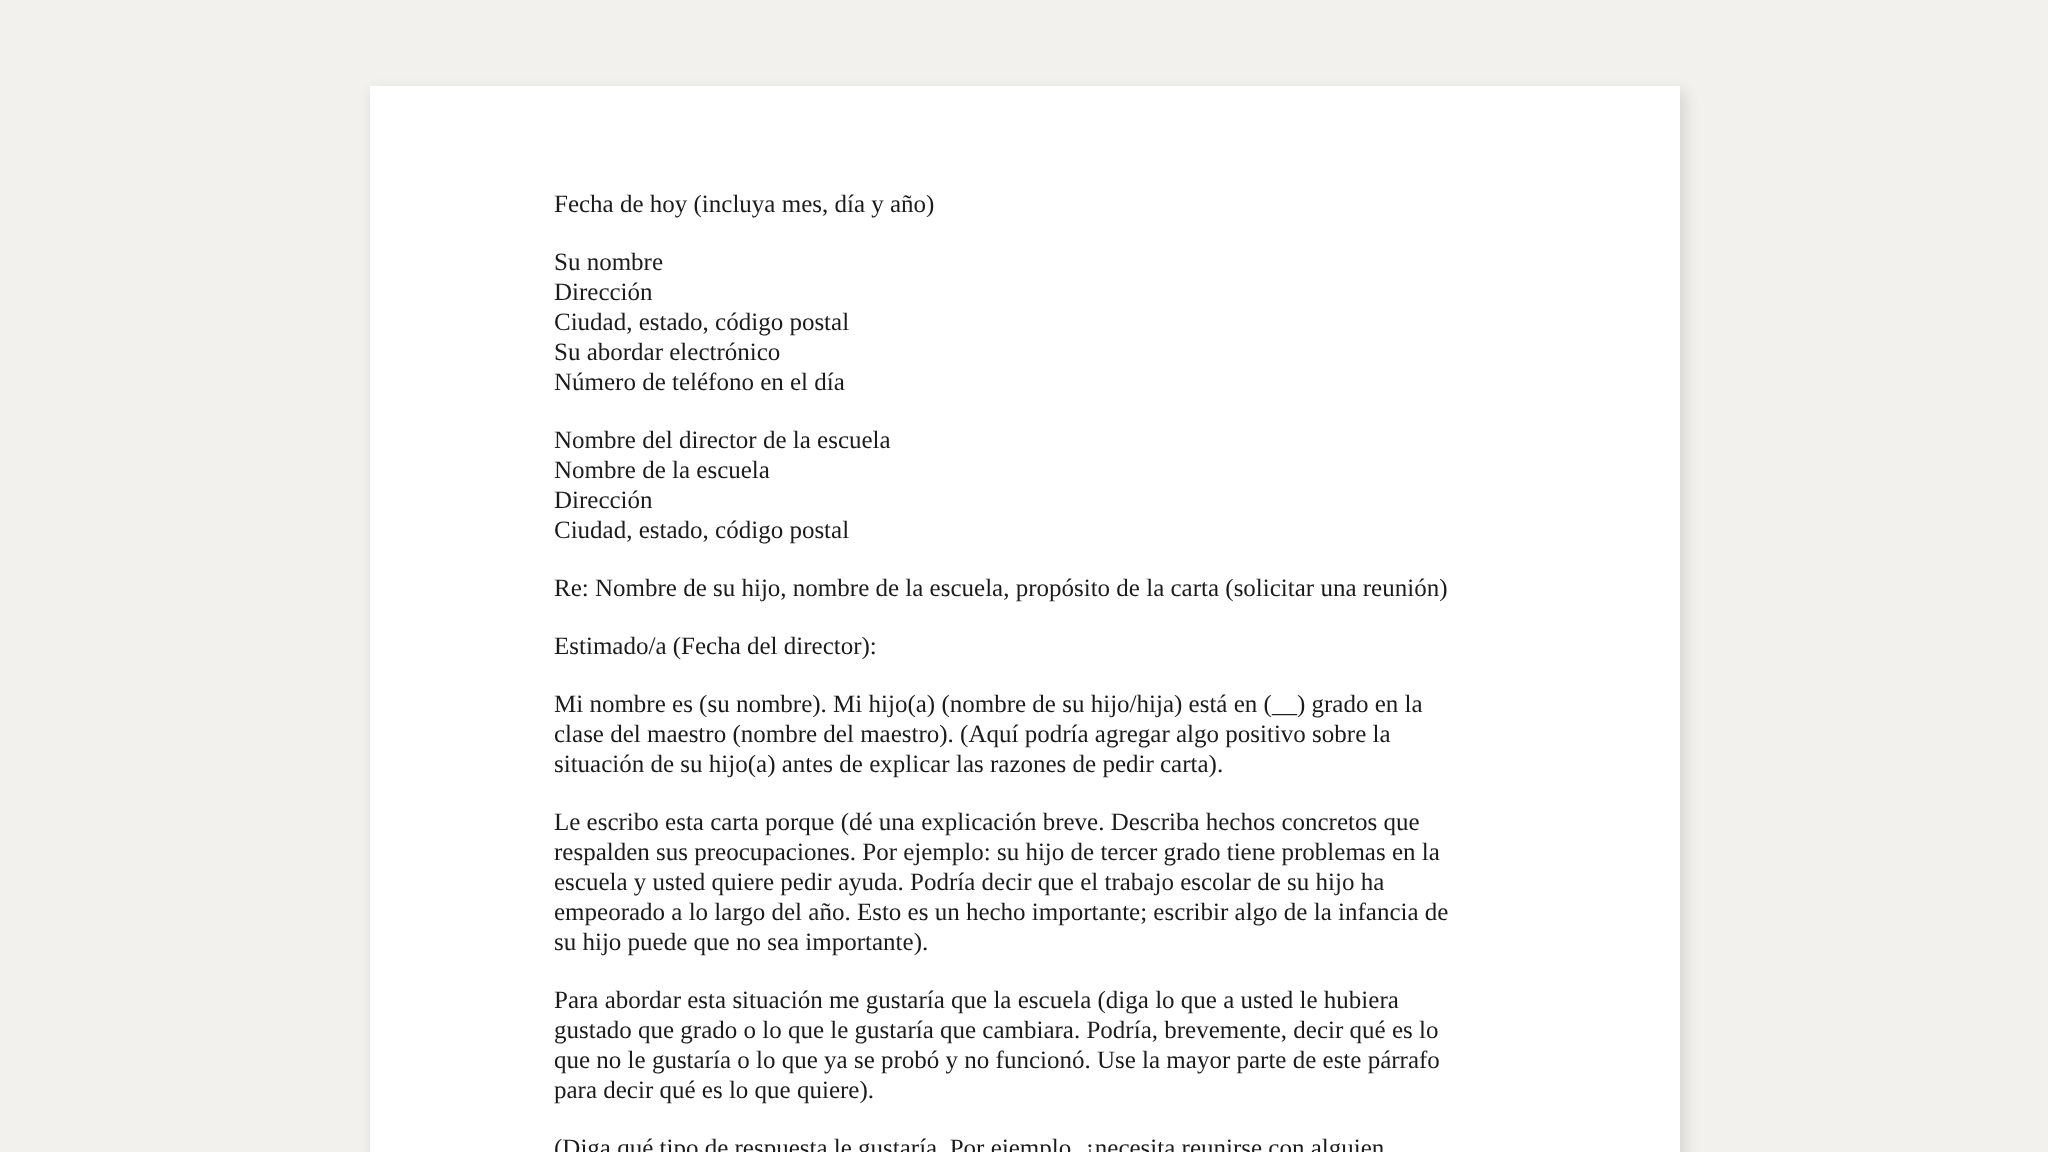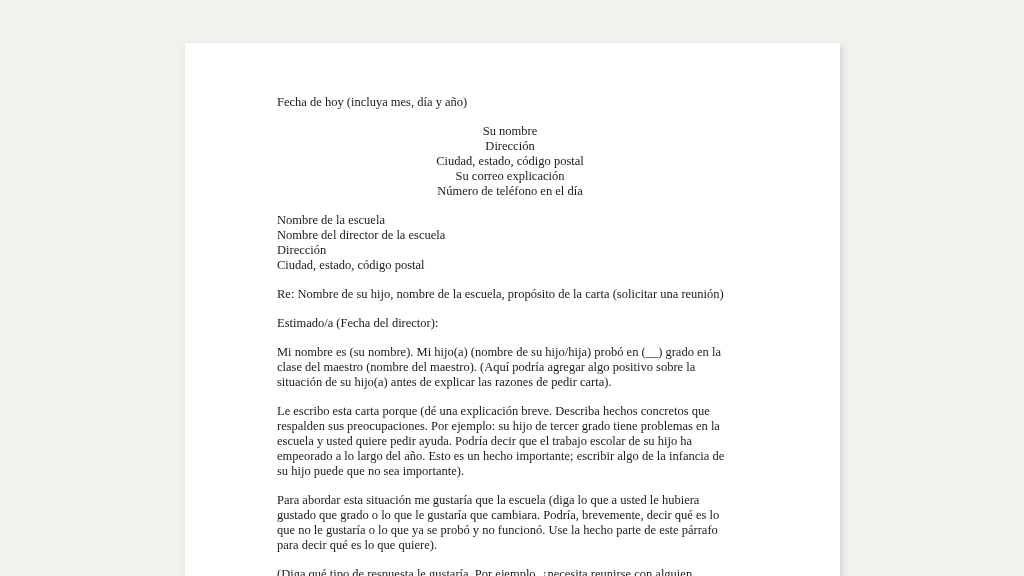--- a/index.html
+++ b/index.html
@@ -28,21 +28,21 @@
     box-shadow: 2px 3px 7px rgba(70, 64, 58, 0.18);
     box-sizing: border-box;
     padding: 52px 97px 0 92px;
     color: #1b1b1b;
     font-size: 12.5px;
   }
   .block {
     margin: 0 0 14px 0;
   }
   .block.align-right {
-    text-align: center;
+    text-align: left;
   }
   .line {
     height: 15px;
     line-height: 15px;
     white-space: nowrap;
     overflow: visible;
   }
 </style>
 </head>
 <body>
@@ -51,57 +51,57 @@
   <div class="paper">
 
     <div class="block">
       <div class="line">Fecha de hoy (incluya mes, día y año)</div>
     </div>
 
     <div class="block align-right">
         <div class="line">Su nombre</div>
         <div class="line">Dirección</div>
         <div class="line">Ciudad, estado, código postal</div>
-        <div class="line">Su correo explicación</div>
+        <div class="line">Su abordar electrónico</div>
         <div class="line">Número de teléfono en el día</div>
       </div>
 
     <div class="block">
+        <div class="line">Nombre del director de la escuela</div>
         <div class="line">Nombre de la escuela</div>
-        <div class="line">Nombre del director de la escuela</div>
         <div class="line">Dirección</div>
         <div class="line">Ciudad, estado, código postal</div>
       </div>
 
     <div class="block">
       <div class="line">Re: Nombre de su hijo, nombre de la escuela, propósito de la carta (solicitar una reunión)</div>
     </div>
 
     <div class="block">
       <div class="line">Estimado/a (Fecha del director):</div>
     </div>
 
     <div class="block">
-        <div class="line">Mi nombre es (su nombre). Mi hijo(a) (nombre de su hijo/hija) probó en (__) grado en la</div>
+        <div class="line">Mi nombre es (su nombre). Mi hijo(a) (nombre de su hijo/hija) está en (__) grado en la</div>
         <div class="line">clase del maestro (nombre del maestro). (Aquí podría agregar algo positivo sobre la</div>
         <div class="line">situación de su hijo(a) antes de explicar las razones de pedir carta).</div>
       </div>
 
     <div class="block">
         <div class="line">Le escribo esta carta porque (dé una explicación breve. Describa hechos concretos que</div>
         <div class="line">respalden sus preocupaciones. Por ejemplo: su hijo de tercer grado tiene problemas en la</div>
         <div class="line">escuela y usted quiere pedir ayuda. Podría decir que el trabajo escolar de su hijo ha</div>
         <div class="line">empeorado a lo largo del año. Esto es un hecho importante; escribir algo de la infancia de</div>
         <div class="line">su hijo puede que no sea importante).</div>
       </div>
 
     <div class="block">
         <div class="line">Para abordar esta situación me gustaría que la escuela (diga lo que a usted le hubiera</div>
         <div class="line">gustado que grado o lo que le gustaría que cambiara. Podría, brevemente, decir qué es lo</div>
-        <div class="line">que no le gustaría o lo que ya se probó y no funcionó. Use la hecho parte de este párrafo</div>
+        <div class="line">que no le gustaría o lo que ya se probó y no funcionó. Use la mayor parte de este párrafo</div>
         <div class="line">para decir qué es lo que quiere).</div>
       </div>
 
     <div class="block">
         <div class="line">(Diga qué tipo de respuesta le gustaría. Por ejemplo, ¿necesita reunirse con alguien</div>
       </div>
 
   </div>
 </div>
 

